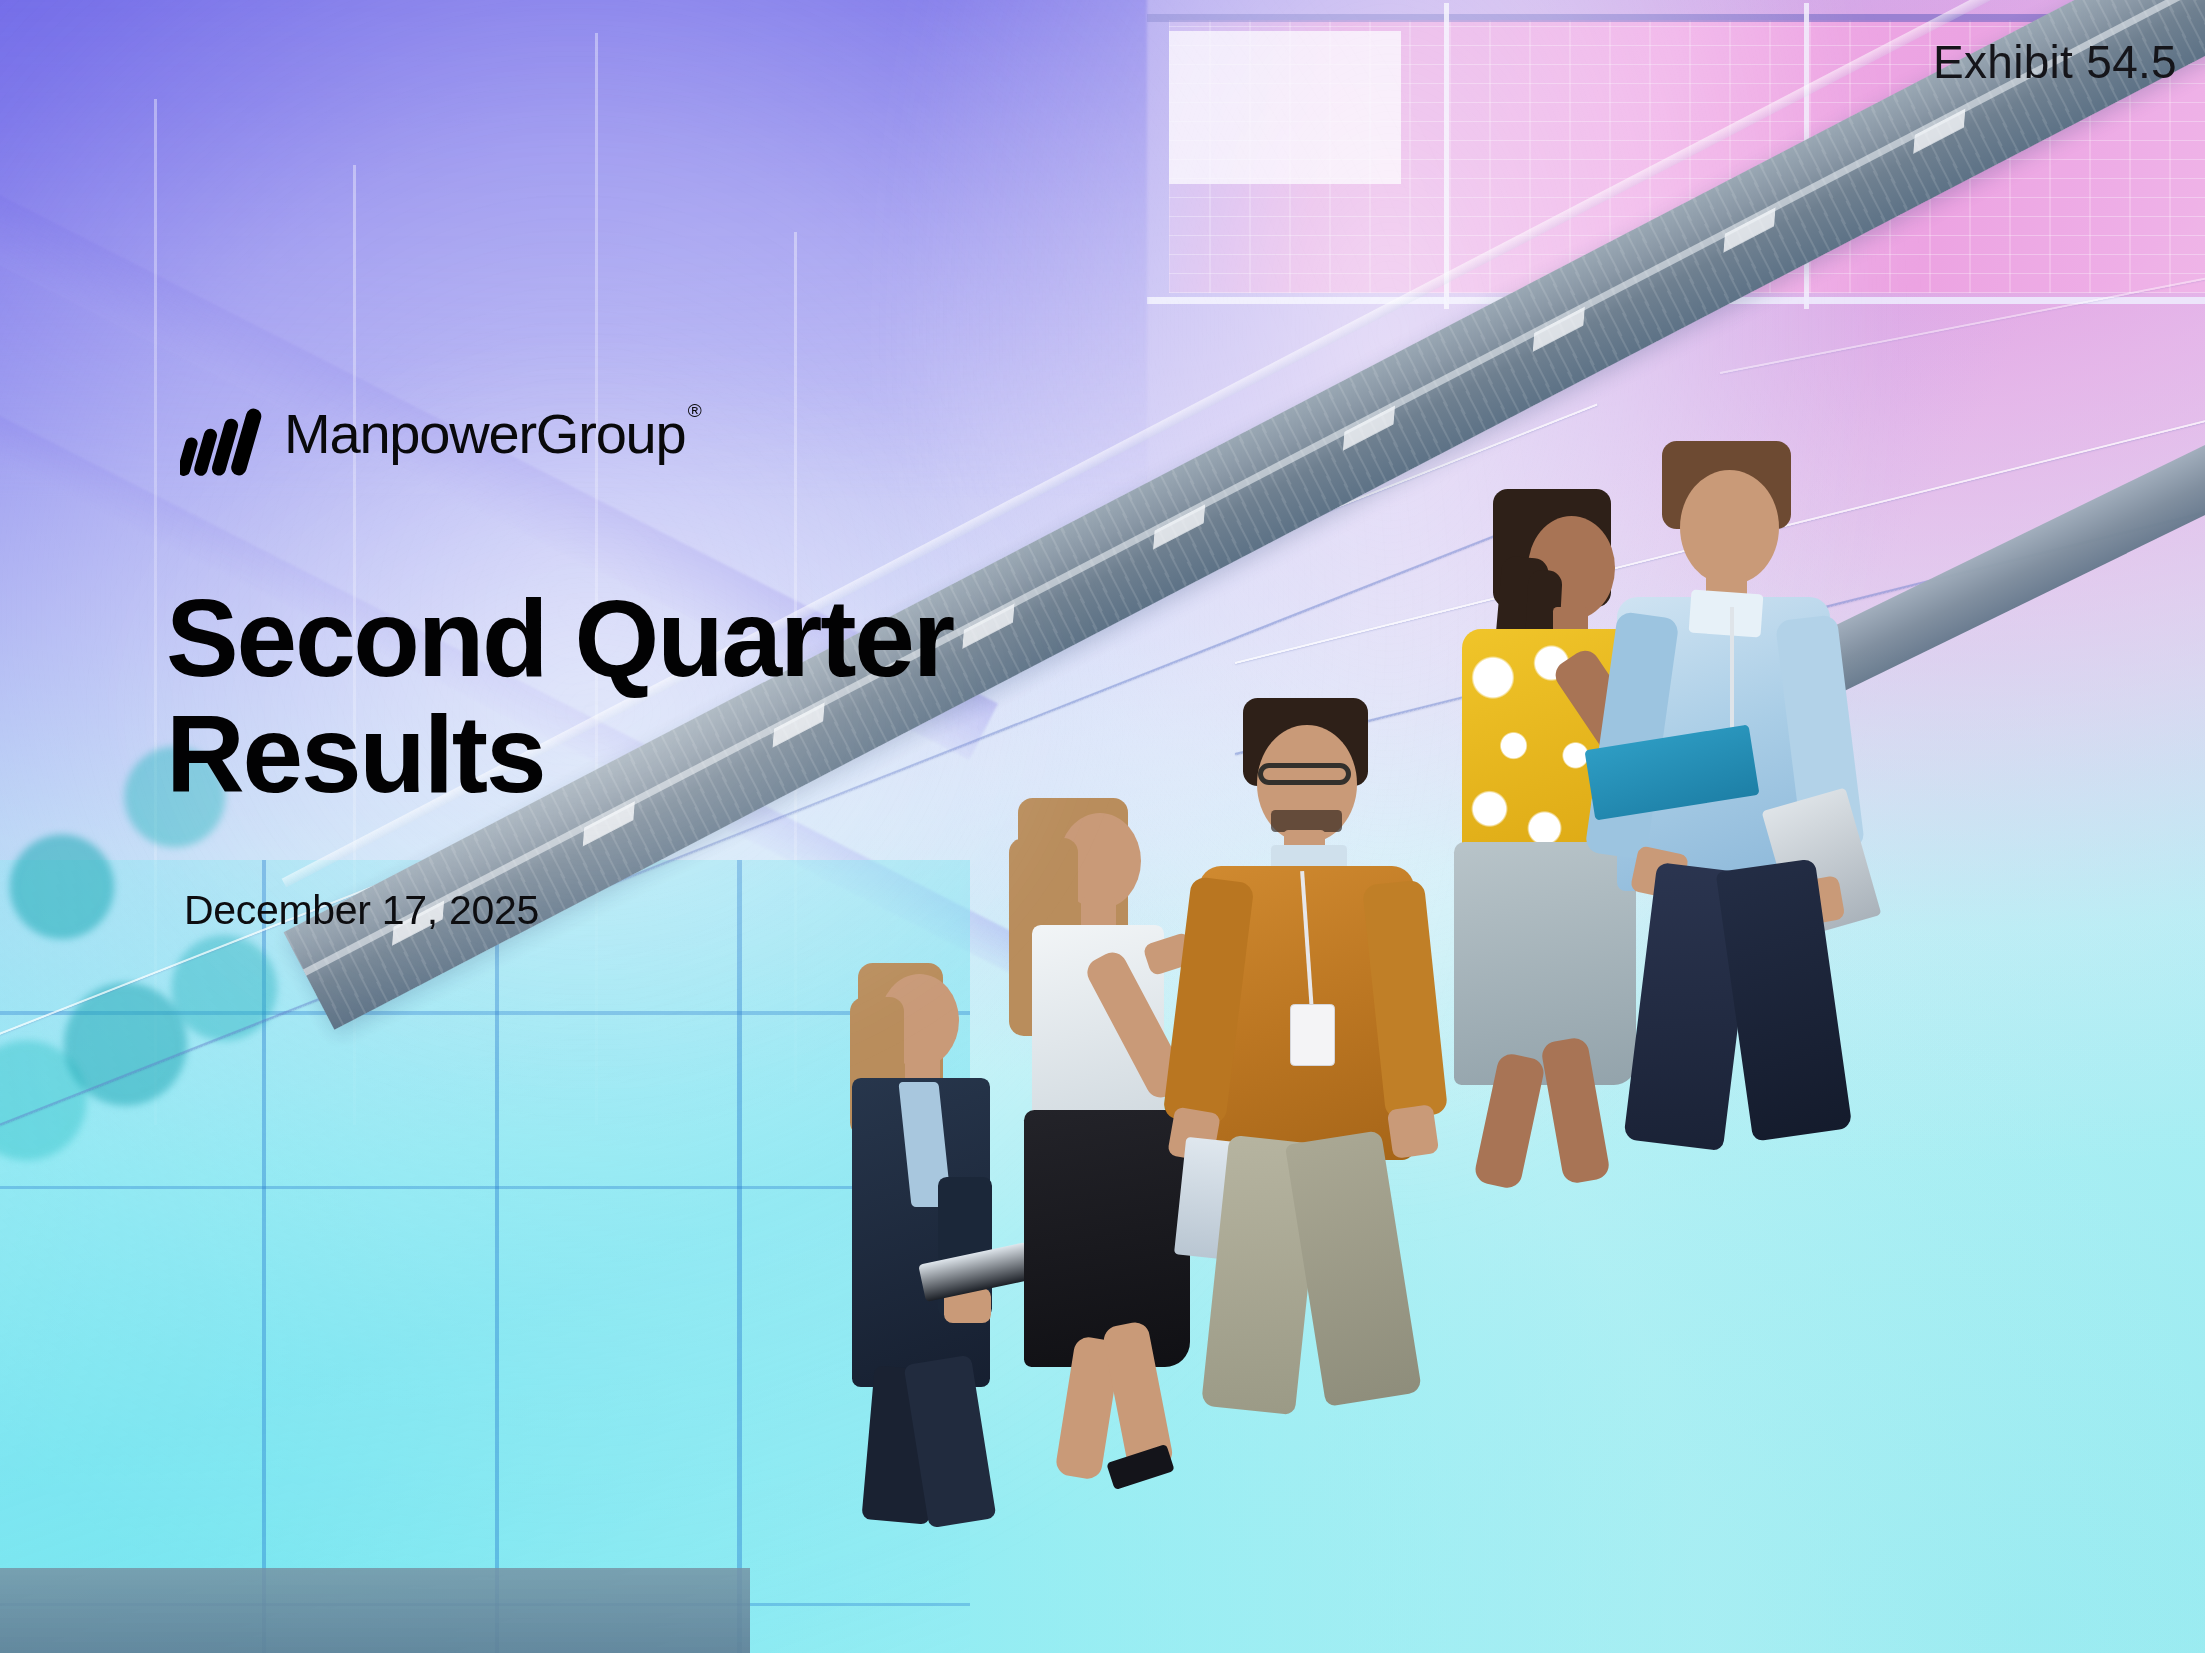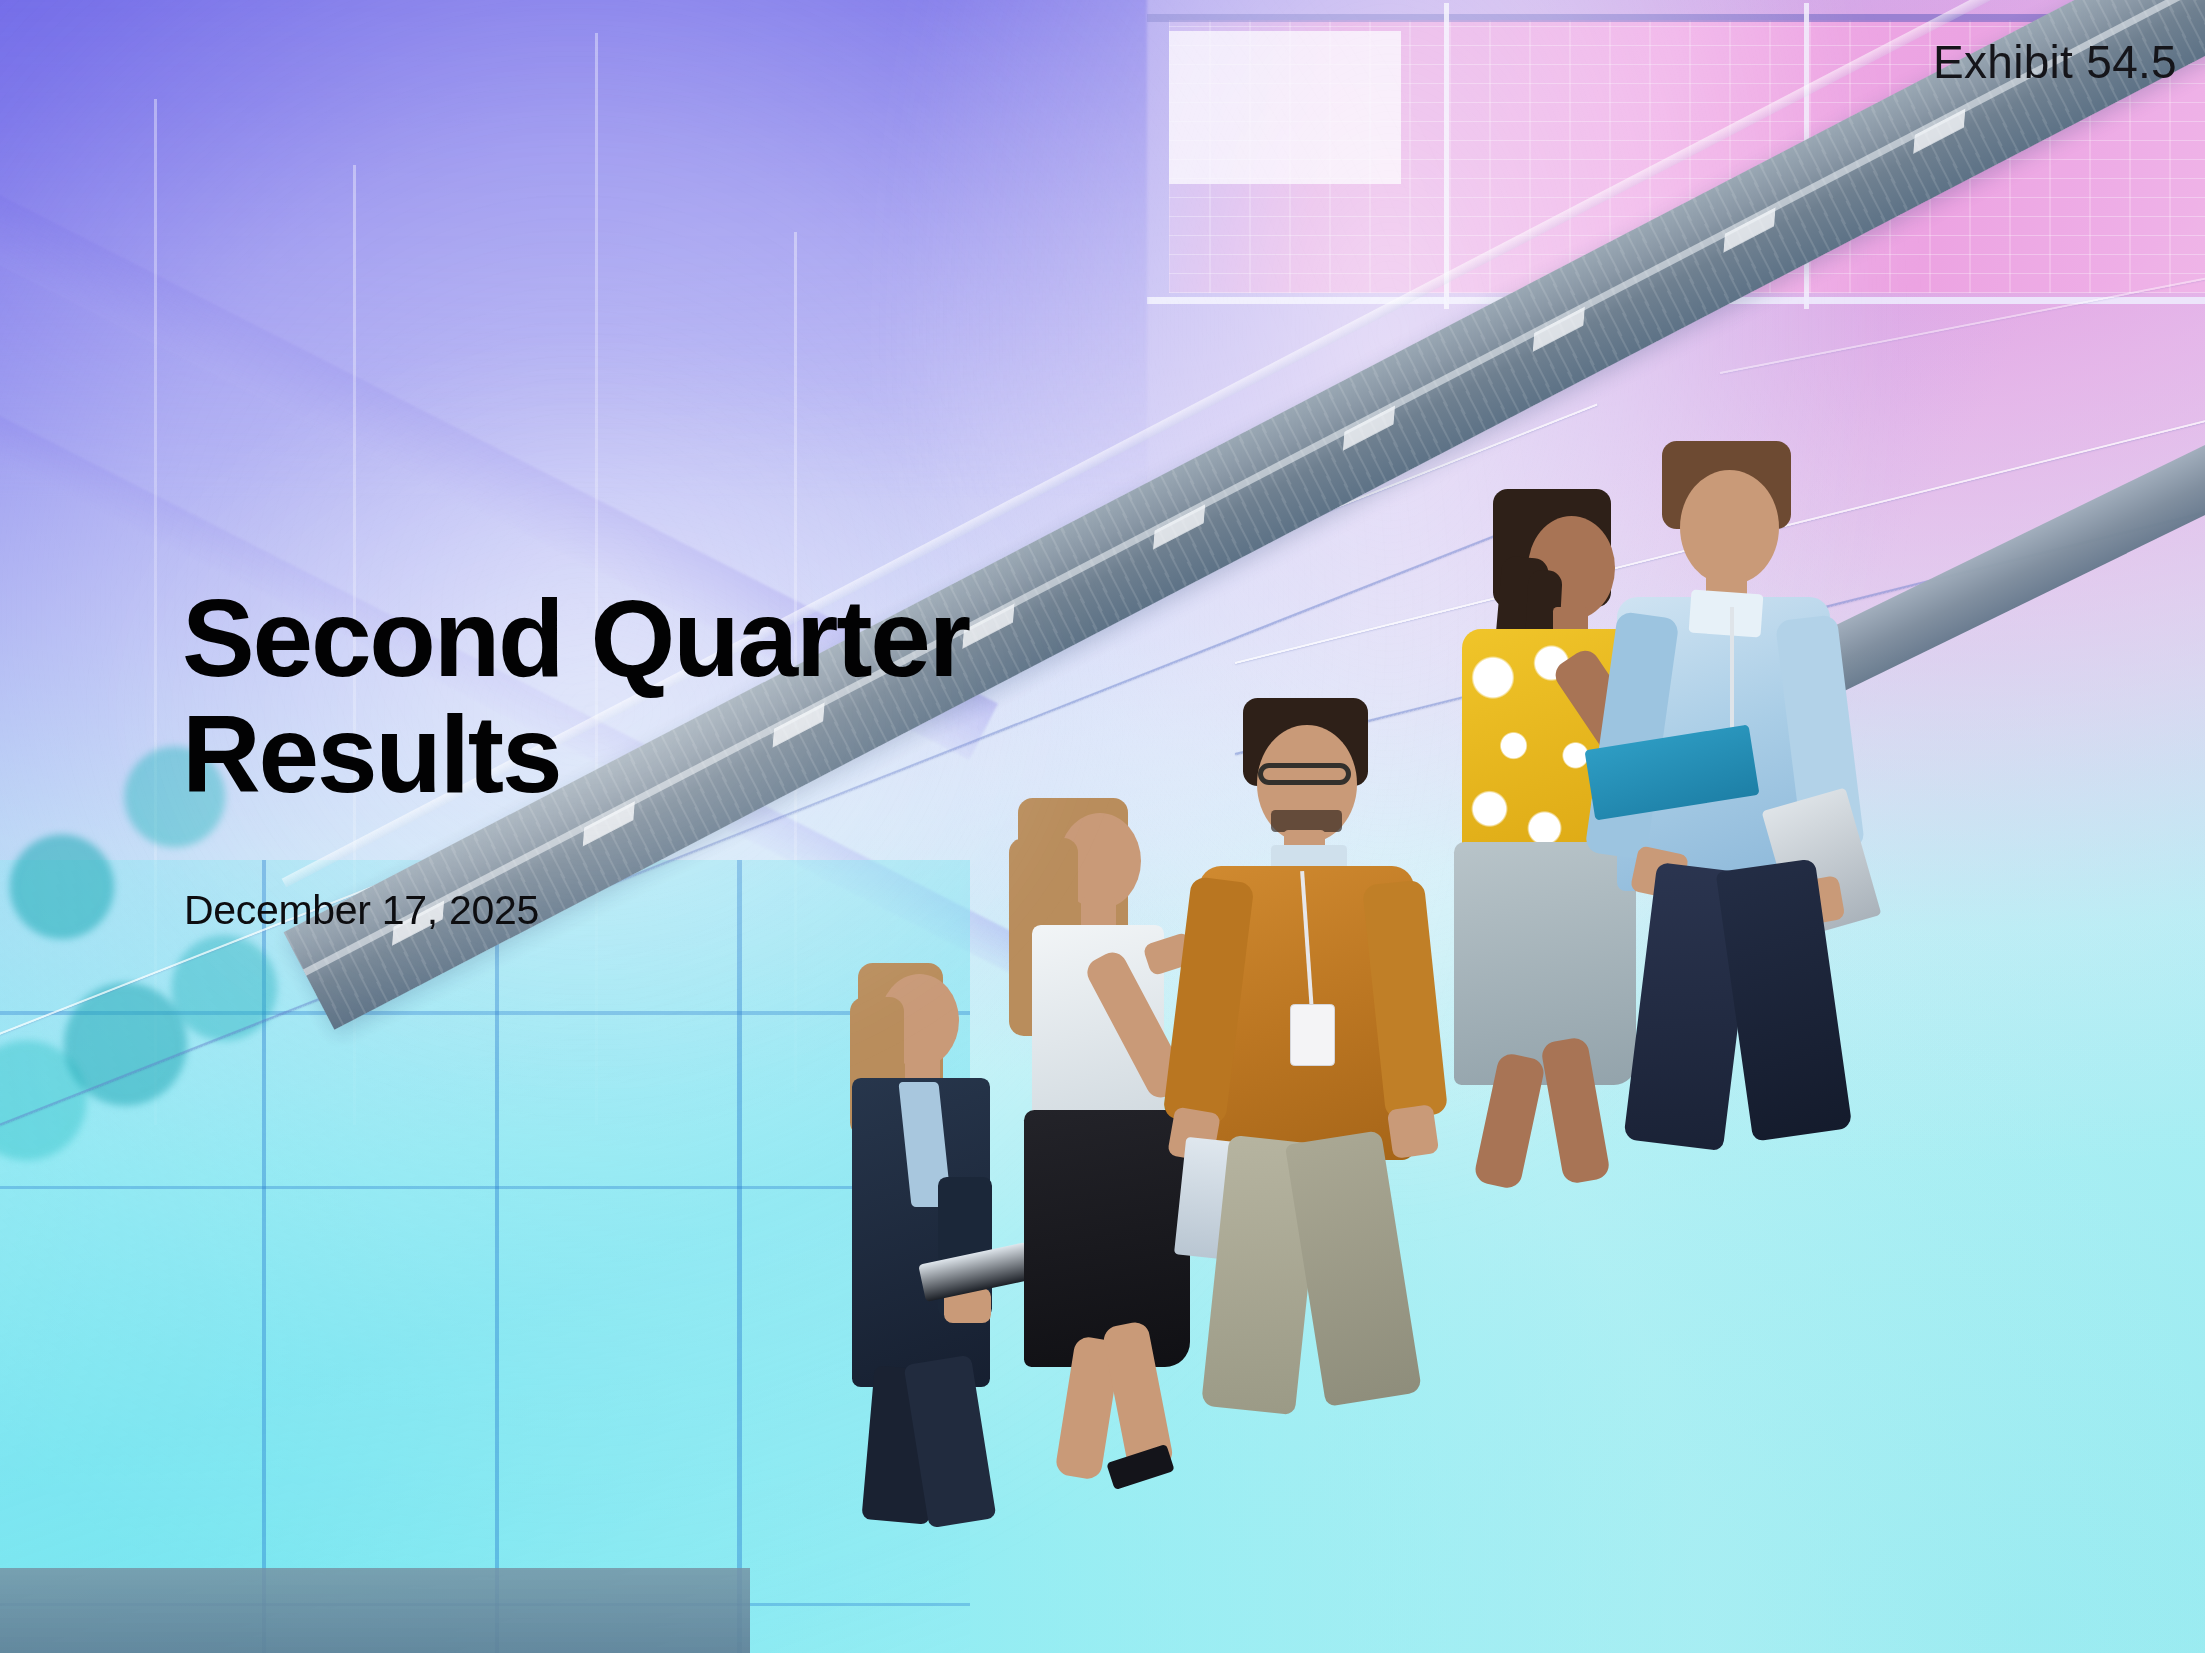--- a/index.html
+++ b/index.html
@@ -290,21 +290,21 @@
     font-size: 19px;
     vertical-align: super;
     position: relative;
     top: -16px;
     left: 2.2px;
     letter-spacing: 0;
   }
 
   .title {
     position: absolute;
-    left: 182px;
+    left: 166px;
     top: 581px;
     font-size: 109px;
     font-weight: bold;
     line-height: 1.06;
     color: #020203;
     letter-spacing: -2.2px;
     white-space: pre-line;
     max-width: 992px;
   }
 
@@ -482,20 +482,31 @@
       <div class="nosing" style="left:58%;"></div>
       <div class="nosing" style="left:67%;"></div>
       <div class="nosing" style="left:76%;"></div>
     </div>
 
     <div class="textglow"></div>
   </div>
 
   <div class="exhibit">Exhibit 54.5</div>
 
+  <div class="brandrow">
+    <svg class="logo-mark" width="82" height="72" viewBox="0 0 112 98" aria-hidden="true">
+      <g fill="#000000">
+        <rect x="2" y="42" width="17" height="54" rx="8.5" transform="rotate(16 10.5 69)"></rect>
+        <rect x="26" y="30" width="18" height="66" rx="9" transform="rotate(16 35 63)"></rect>
+        <rect x="52" y="16" width="19" height="80" rx="9.5" transform="rotate(16 61.5 56)"></rect>
+        <rect x="80" y="2" width="21" height="94" rx="10.5" transform="rotate(16 90.5 49)"></rect>
+      </g>
+    </svg>
+    <div class="wordmark"><span>ManpowerGroup</span><span class="reg">®</span></div>
+  </div>
 
   <div class="title">Second Quarter
 Results</div>
 
   <div class="date">December 17, 2025</div>
 
 </div>
 
 
 </body></html>

